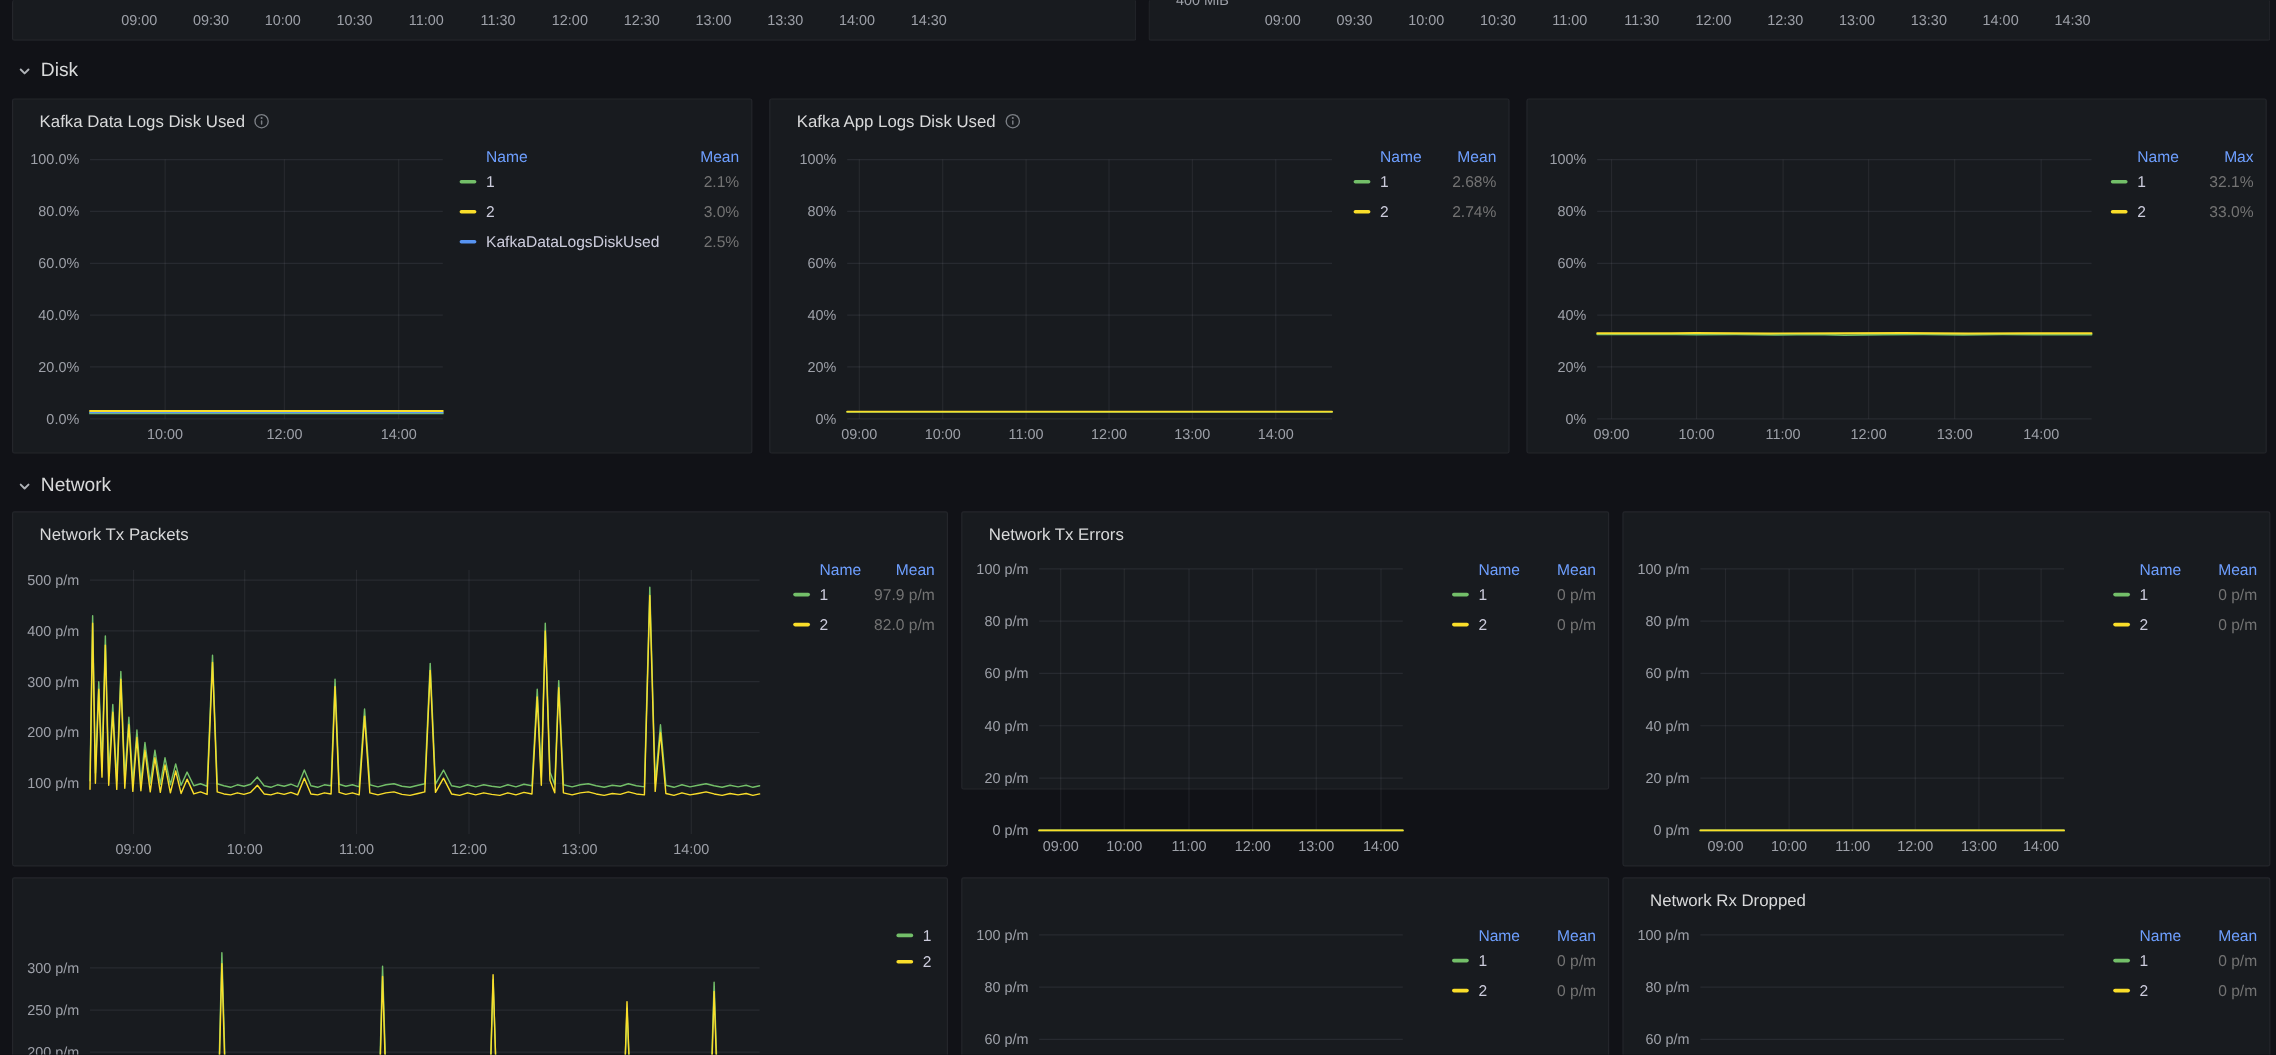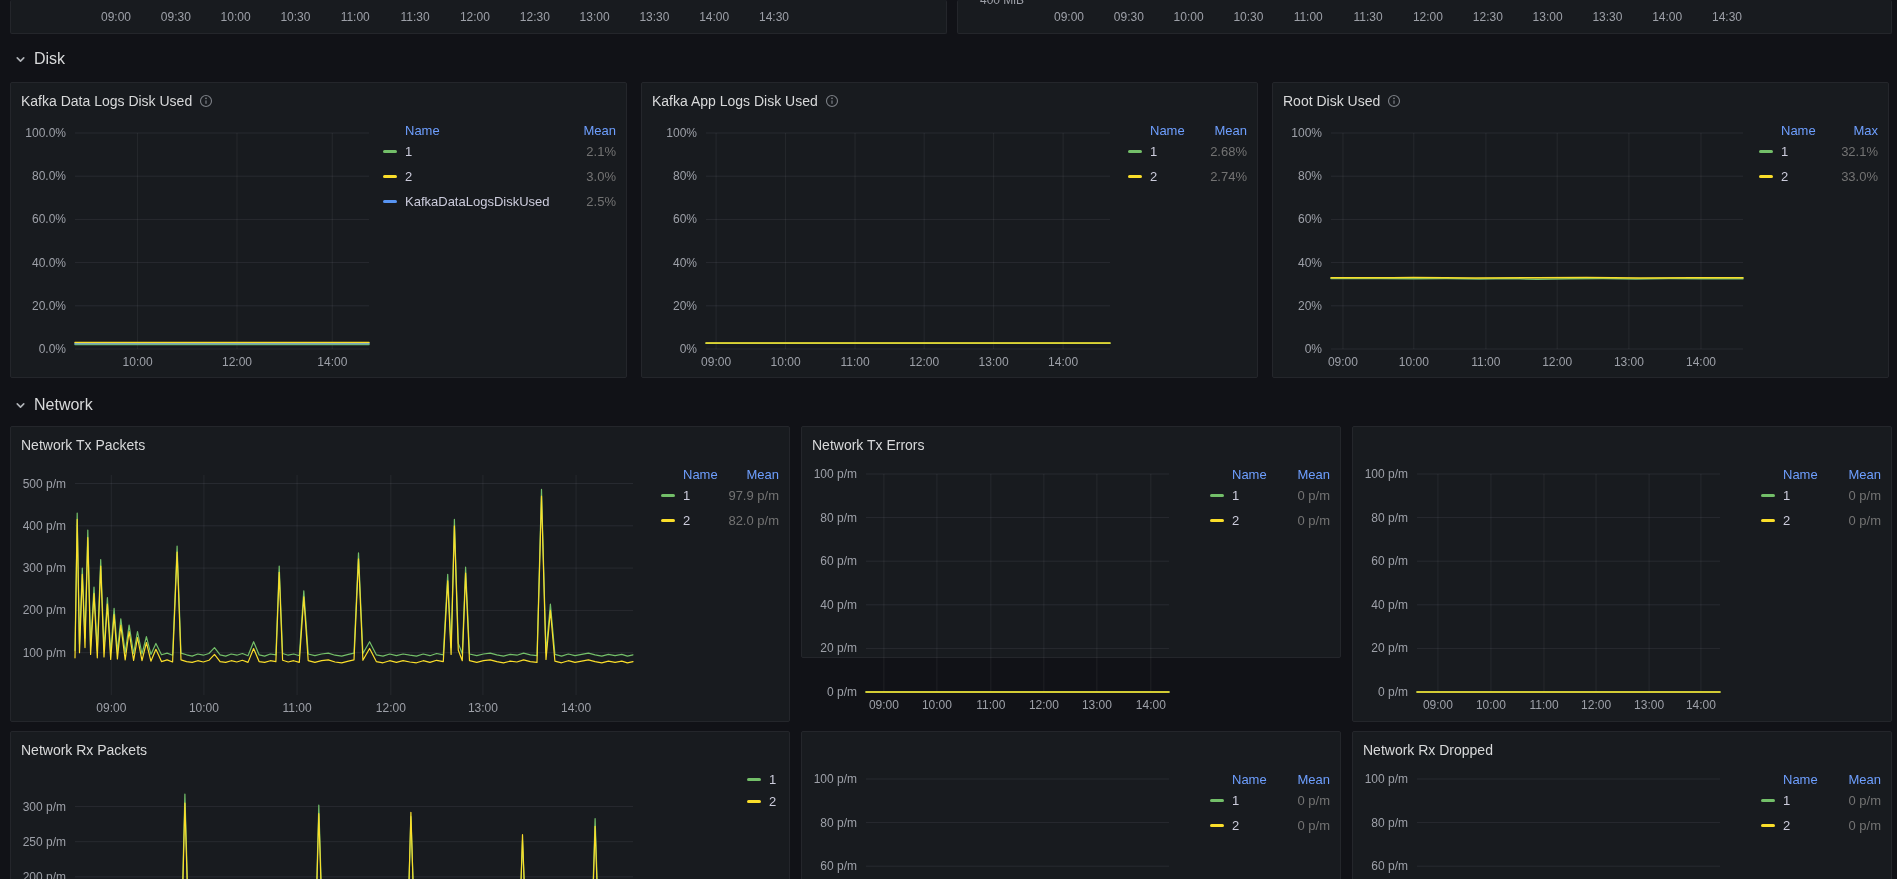--- a/index.html
+++ b/index.html
@@ -1,21 +1,21 @@
 <!DOCTYPE html>
 <html><head>
 <meta charset="utf-8">
 <style>
   *{margin:0;padding:0;box-sizing:border-box}
   html,body{background:#111217;}
   body{font-family:"Liberation Sans",sans-serif;}
   #dashboard{position:relative;width:1897px;height:879px;overflow:hidden;background:#111217;}
   .panel{position:absolute;background:#181b1f;border:1px solid #24262b;border-radius:2px;}
   .stub{border-top:none;}
-  .panel-header{position:absolute;top:4px;left:0;right:0;height:28px;display:flex;align-items:center;padding:0 10px;gap:7px;z-index:2;}
+  .panel-header{position:absolute;top:4px;left:12px;right:0;height:28px;display:flex;align-items:center;padding:0 10px;gap:7px;z-index:2;}
   .panel-title{font-size:14px;font-weight:500;color:#d8d9da;white-space:nowrap;}
   .info-icon{color:#7b7f85;display:inline-flex;}
   .chart{position:absolute;}
   svg text.tick{fill:#9da0a8;font-size:12px;font-family:"Liberation Sans",sans-serif;}
   .legend{position:absolute;font-size:13px;}
   .legend-head{display:flex;justify-content:space-between;height:16px;padding:0 0 9px 22px;color:#6e9fff;font-weight:500;}
   .legend-row{display:flex;align-items:center;height:25px;cursor:pointer;}
   .legend.compact .legend-row{height:22px;}
   .swatch{width:14px;height:3px;border-radius:2px;margin-right:8px;flex:none;}
   .l-label{color:#ccccdc;flex:1;white-space:nowrap;overflow:hidden;}
@@ -180,30 +180,20 @@
         </div>
         <div class="legend-row">
           <span class="swatch" style="background: rgb(250, 222, 42);"></span>
           <span class="l-label">2</span>
           <span class="l-val">2.74%</span>
         </div>
       </div>
   </div>
 
   <div class="panel" style="left:1272px;top:82px;width:617px;height:296px">
-    <div class="panel-header">
-      <span class="panel-title">Root Disk Used</span>
-      <span class="info-icon">
-          <svg width="14" height="14" viewBox="0 0 16 16">
-            <circle cx="8" cy="8" r="6.3" fill="none" stroke="currentColor" stroke-width="1.3"></circle>
-            <circle cx="8" cy="4.9" r="1" fill="currentColor"></circle>
-            <rect x="7.3" y="7" width="1.4" height="4.4" rx="0.7" fill="currentColor"></rect>
-          </svg>
-        </span>
-    </div>
     <div class="chart" style="left:0;top:34px;width:482px;height:256px"><svg width="482" height="256">
           <line x1="69.94800000000001" y1="16" x2="69.94800000000001" y2="232" stroke="rgba(204,204,220,0.08)"></line>
           <text x="69.9" y="249" text-anchor="middle" class="tick">09:00</text>
           <line x1="140.812" y1="16" x2="140.812" y2="232" stroke="rgba(204,204,220,0.08)"></line>
           <text x="140.8" y="249" text-anchor="middle" class="tick">10:00</text>
           <line x1="212.912" y1="16" x2="212.912" y2="232" stroke="rgba(204,204,220,0.08)"></line>
           <text x="212.9" y="249" text-anchor="middle" class="tick">11:00</text>
           <line x1="284.188" y1="16" x2="284.188" y2="232" stroke="rgba(204,204,220,0.08)"></line>
           <text x="284.2" y="249" text-anchor="middle" class="tick">12:00</text>
           <line x1="355.876" y1="16" x2="355.876" y2="232" stroke="rgba(204,204,220,0.08)"></line>
@@ -391,23 +381,20 @@
         </div>
         <div class="legend-row">
           <span class="swatch" style="background: rgb(250, 222, 42);"></span>
           <span class="l-label">2</span>
           <span class="l-val">0 p/m</span>
         </div>
       </div>
   </div>
 
   <div class="panel" style="left:10px;top:731px;width:780px;height:296px">
-    <div class="panel-header">
-      <span class="panel-title">Network Rx Packets</span>
-    </div>
     <div class="chart" style="left:0;top:32px;width:640px;height:277px"><svg width="640" height="277">
           <line x1="64" y1="42.6" x2="622" y2="42.6" stroke="rgba(204,204,220,0.09)"></line>
           <text x="55" y="46.6" text-anchor="end" class="tick">300 p/m</text>
           <line x1="64" y1="77.7" x2="622" y2="77.7" stroke="rgba(204,204,220,0.09)"></line>
           <text x="55" y="81.7" text-anchor="end" class="tick">250 p/m</text>
           <line x1="64" y1="112.8" x2="622" y2="112.8" stroke="rgba(204,204,220,0.09)"></line>
           <text x="55" y="116.8" text-anchor="end" class="tick">200 p/m</text>
           <polyline points="64.0,189.9 91.9,186.4 119.8,191.3 147.7,188.5 170.0,185.7 173.9,30.0 178.4,186.4 203.5,189.9 231.4,187.8 259.3,191.3 287.2,188.5 303.9,185.7 307.8,41.2 312.3,187.1 343.0,189.9 370.9,187.8 396.0,185.0 399.9,52.5 404.4,187.1 426.7,189.9 454.6,188.5 482.5,190.6 507.6,187.1 511.5,76.3 516.0,188.5 538.3,189.9 566.2,187.8 580.1,185.7 584.1,54.6 588.5,187.8 605.3,189.9 622.0,188.5" fill="none" stroke="#73bf69" stroke-width="1.2" stroke-linejoin="round" stroke-linecap="round"></polyline>
           <polyline points="64.0,198.3 91.9,195.5 119.8,199.7 147.7,196.9 170.0,194.1 173.9,39.1 178.4,195.5 203.5,198.3 231.4,196.2 259.3,199.7 287.2,196.9 303.9,194.1 307.8,49.7 312.3,195.5 343.0,198.3 370.9,196.2 396.0,193.4 399.9,48.3 404.4,195.5 426.7,198.3 454.6,196.9 482.5,199.0 507.6,195.5 511.5,70.7 516.0,196.9 538.3,198.3 566.2,196.2 580.1,194.1 584.1,62.3 588.5,196.2 605.3,198.3 622.0,196.9" fill="none" stroke="#fade2a" stroke-width="1.2" stroke-linejoin="round" stroke-linecap="round"></polyline>
         </svg></div>

